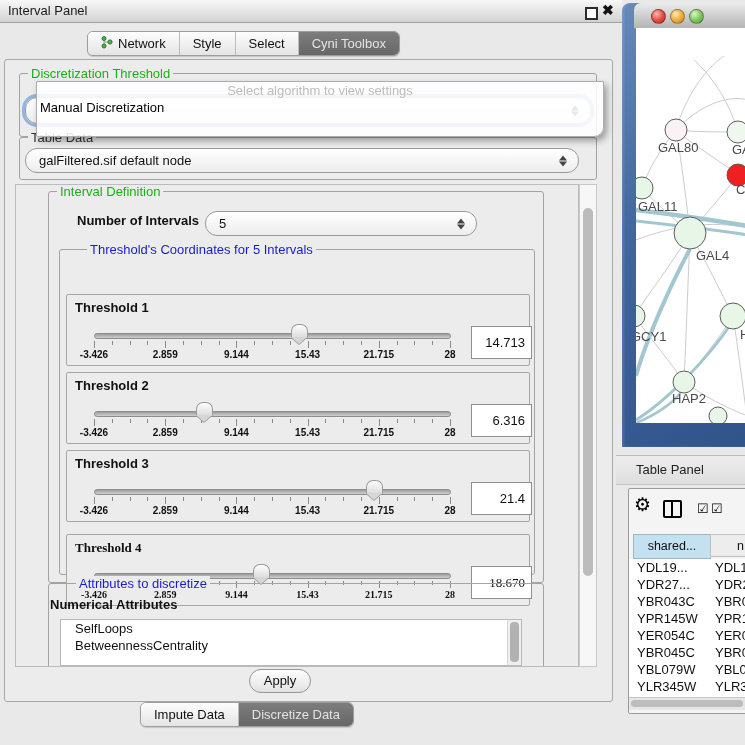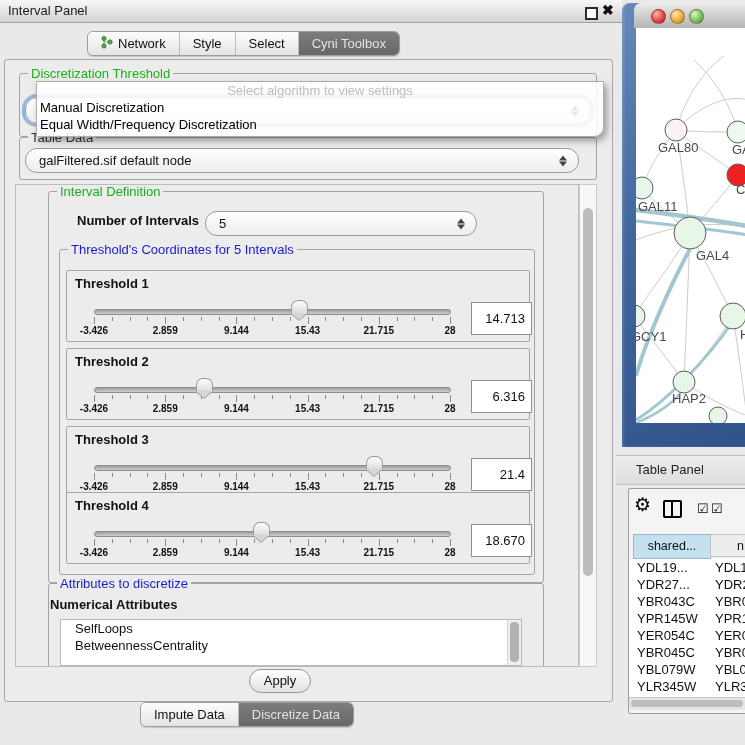--- a/index.html
+++ b/index.html
@@ -18,21 +18,21 @@
   .tab:last-child{border-right:none;}
   .tab.sel{background:linear-gradient(#7d7d7d,#676767);color:#e3e3e3;}
   #toptabs{left:87px;top:31px;}
   #bottabs{left:140px;top:702px;}
 
   
   #content{left:4px;top:59px;width:607px;height:641px;background:#ececec;border:1px solid #a8a8a8;border-radius:3px;}
   .group{position:absolute;border:1px solid #a3a3a3;border-radius:3px;}
   .gtitle{position:absolute;top:-8px;left:8px;background:#ececec;padding:0 3px;font-size:13px;white-space:nowrap;}
   .gt-green{color:#16b216;}
-  .gt-blue{color:#1a1ad4;}
+  .gt-blue{color:#1a1ad4;margin-left:19px;}
   .gt-dark{color:#333;}
 
   .combo{position:absolute;background:linear-gradient(#ffffff,#ededed);border:1px solid #9a9a9a;border-radius:12px;text-decoration:underline;}
   .combo .cv{position:absolute;left:13px;top:0;line-height:23px;font-size:13px;color:#111;white-space:nowrap;}
   .spin{position:absolute;right:11px;top:50%;transform:translateY(-50%);display:flex;flex-direction:column;gap:1px;}
   .spin i{width:0;height:0;border-left:4px solid transparent;border-right:4px solid transparent;}
   .spin .up{border-bottom:5px solid #444;}
   .spin .dn{border-top:5px solid #444;}
 
   #algo-combo{left:20px;top:37px;width:564px;height:25px;box-shadow:0 0 0 3px rgba(83,145,216,.6);}
@@ -43,21 +43,21 @@
   #popup .hint{text-align:center;font-size:13px;color:#bdbdbd;line-height:17px;}
   #popup .opt{font-size:13px;color:#000;line-height:17px;padding-left:3px;white-space:nowrap;}
   #popup .opt.b{font-weight:normal;}
 
   
   #viewport{left:10px;top:124px;width:562px;height:481px;border:1px solid #bcbcbc;background:#ececec;overflow:hidden;}
   #vscroll{left:574px;top:124px;width:16px;height:481px;background:#f7f7f7;border:1px solid #c9c9c9;}
   #vscroll .th{position:absolute;left:3px;top:23px;width:10px;height:368px;background:#bcbcbc;border-radius:5px;}
 
   
-  .trow{position:absolute;left:6px;width:462px;height:70px;border:1px solid #a6a6a6;border-radius:2px;background:#ececec;}
+  .trow{position:absolute;left:6px;width:462px;height:70px;border:1px solid #a6a6a6;border-radius:2px;background:#ececec;margin-top:24px;}
   .t-label{position:absolute;left:8px;top:5px;font-weight:bold;font-size:13px;}
   .slider{position:absolute;left:27px;top:33px;width:356px;height:36px;}
   .track{position:absolute;left:0;top:5px;width:355px;height:4px;background:linear-gradient(#9d9d9d,#cfcfcf);border:1px solid #8e8e8e;border-radius:3px;}
   .thumb{position:absolute;top:-4px;width:15px;height:13px;background:linear-gradient(#fefefe,#dadada);border:1px solid #9a9a9a;border-bottom:none;border-radius:7px 7px 1px 1px;z-index:2;}
   .thumb::after{content:"";position:absolute;left:-1px;top:12px;width:0;height:0;border-left:8px solid transparent;border-right:8px solid transparent;border-top:7px solid #d6d6d6;filter:drop-shadow(0 1px 0 #9a9a9a);}
   .ticks{position:absolute;left:0;top:13px;width:356px;height:26px;}
   .tick{position:absolute;width:1px;background:#8a8a8a;top:0;}
   .tick.minor{height:4px;}
   .tick.major{height:7px;}
   .tklb{position:absolute;top:8px;transform:translateX(-50%);font-size:10px;font-weight:bold;color:#111;white-space:nowrap;}
@@ -144,21 +144,20 @@
     <div class="combo" id="algo-combo">
       <span class="spin">
           <i class="up"></i>
           <i class="dn"></i>
         </span>
     </div>
 
     <div class="abs" id="popup">
       <div class="hint">Select algorithm to view settings</div>
       <div class="opt b">Manual Discretization</div>
-      <div class="opt">Equal Width/Frequency Discretization</div>
     </div>
 
     <div class="group" style="left:14px;top:77px;width:576px;height:41px;">
       <span class="gtitle gt-dark">Table Data</span>
     </div>
     <div class="combo" id="td-combo">
       <span class="cv">galFiltered.sif default node</span>
       <span class="spin">
           <i class="up"></i>
           <i class="dn"></i>
@@ -287,21 +286,21 @@
                   <span class="tklb" style="left: 0%;">-3.426</span>
                   <span class="tklb" style="left: 20%;">2.859</span>
                   <span class="tklb" style="left: 40%;">9.144</span>
                   <span class="tklb" style="left: 60%;">15.43</span>
                   <span class="tklb" style="left: 80%;">21.715</span>
                   <span class="tklb" style="left: 100%;">28</span>
                 </div>
               </div>
               <div class="val">21.4</div>
             </div>
-            <div class="trow" style="top: 242px;">
+            <div class="trow" style="top: 260px; font-family: Liberation Serif, serif;">
               <div class="t-label">Threshold 4</div>
               <div class="slider">
                 <div class="track"></div>
                 <div class="thumb" style="left: 158.848px;"></div>
                 <div class="ticks">
                   <span class="tick major" style="left: 0%;"></span>
                   <span class="tick minor" style="left: 5%;"></span>
                   <span class="tick minor" style="left: 10%;"></span>
                   <span class="tick minor" style="left: 15%;"></span>
                   <span class="tick major" style="left: 20%;"></span>

